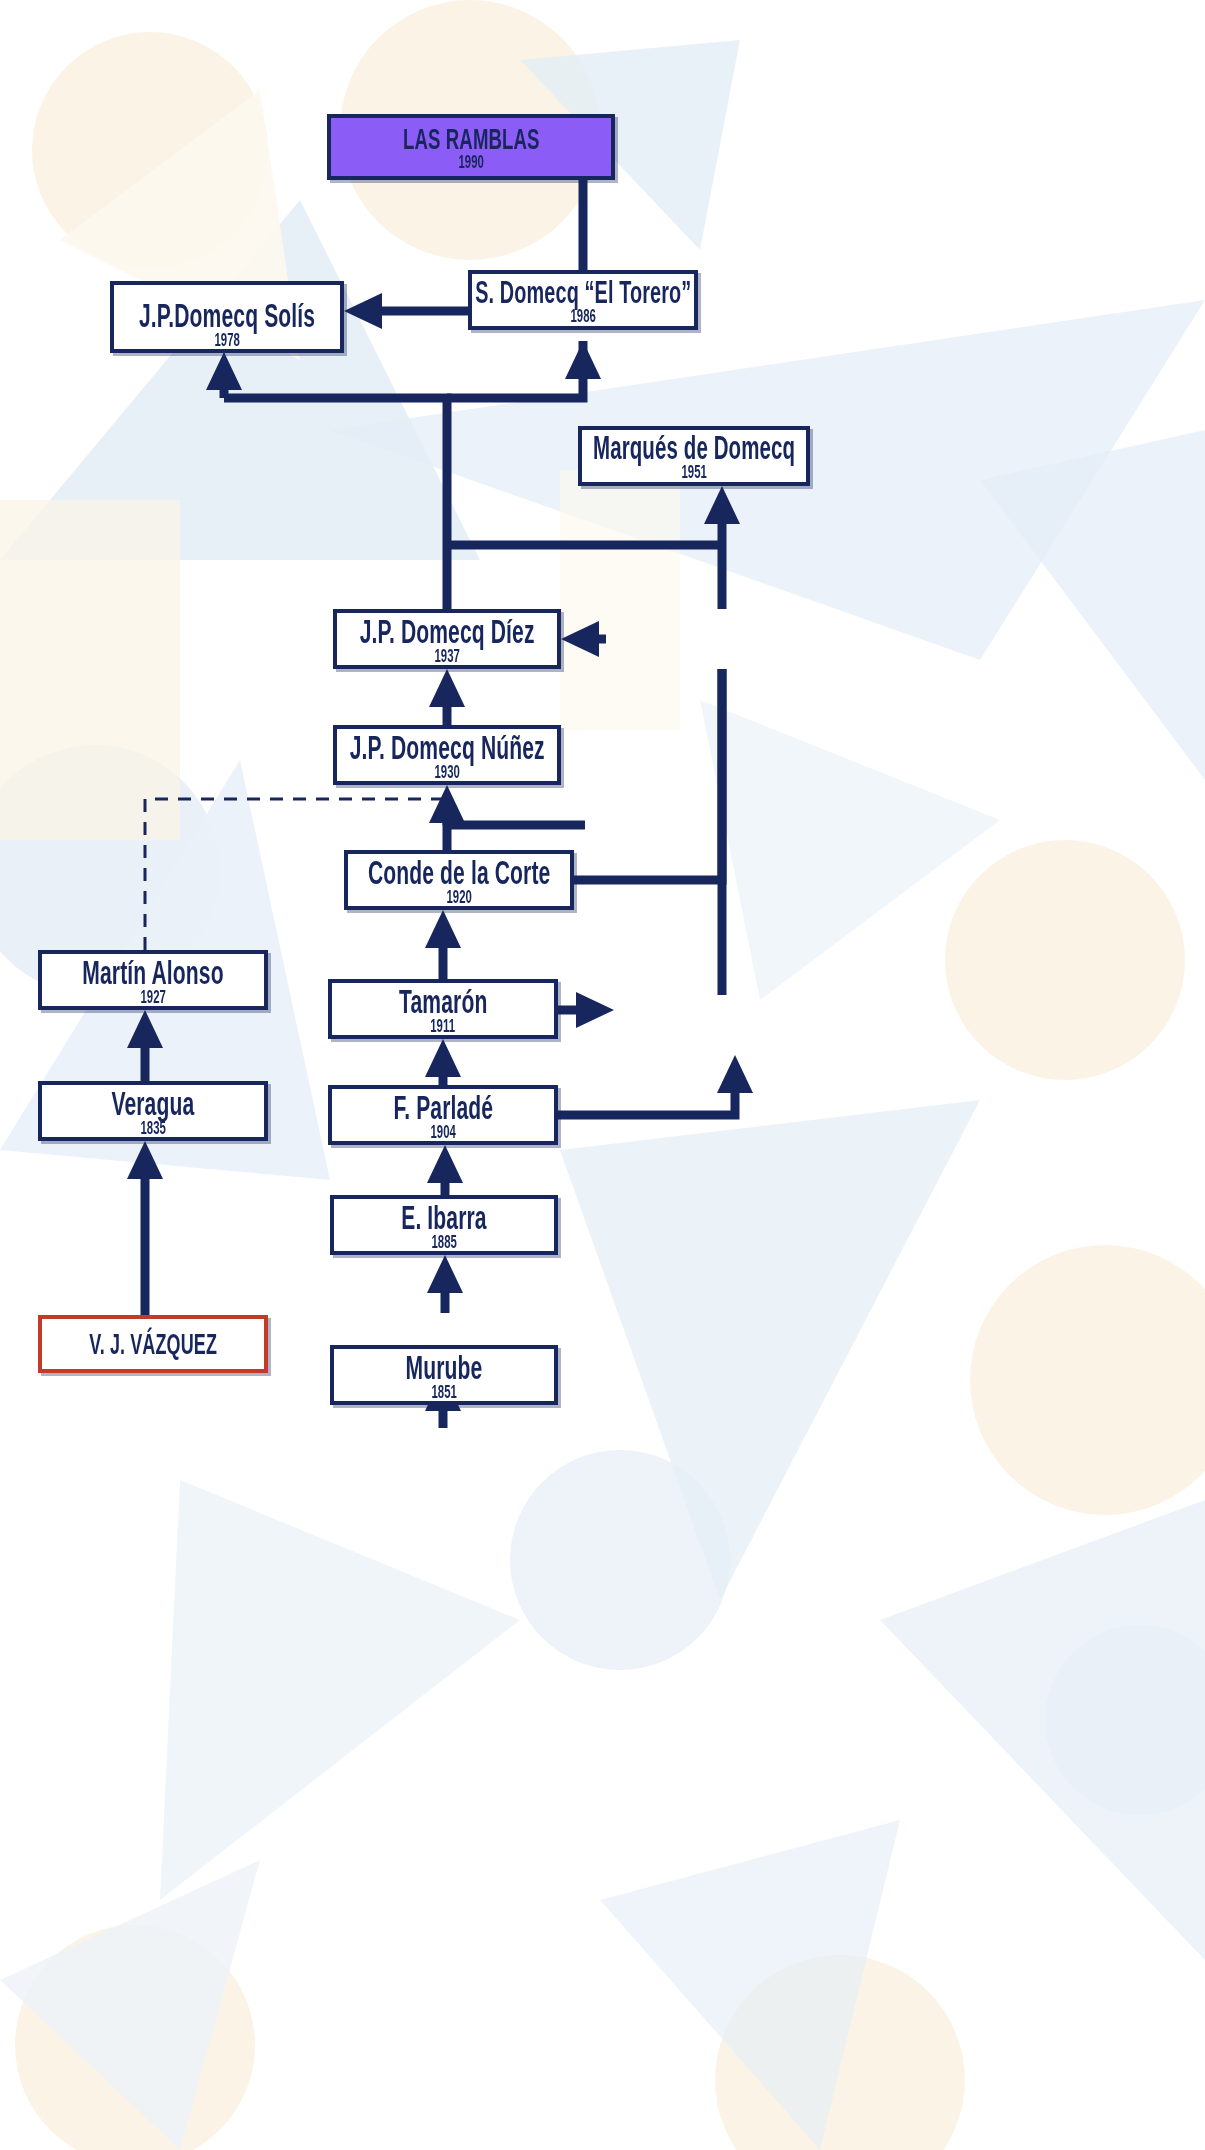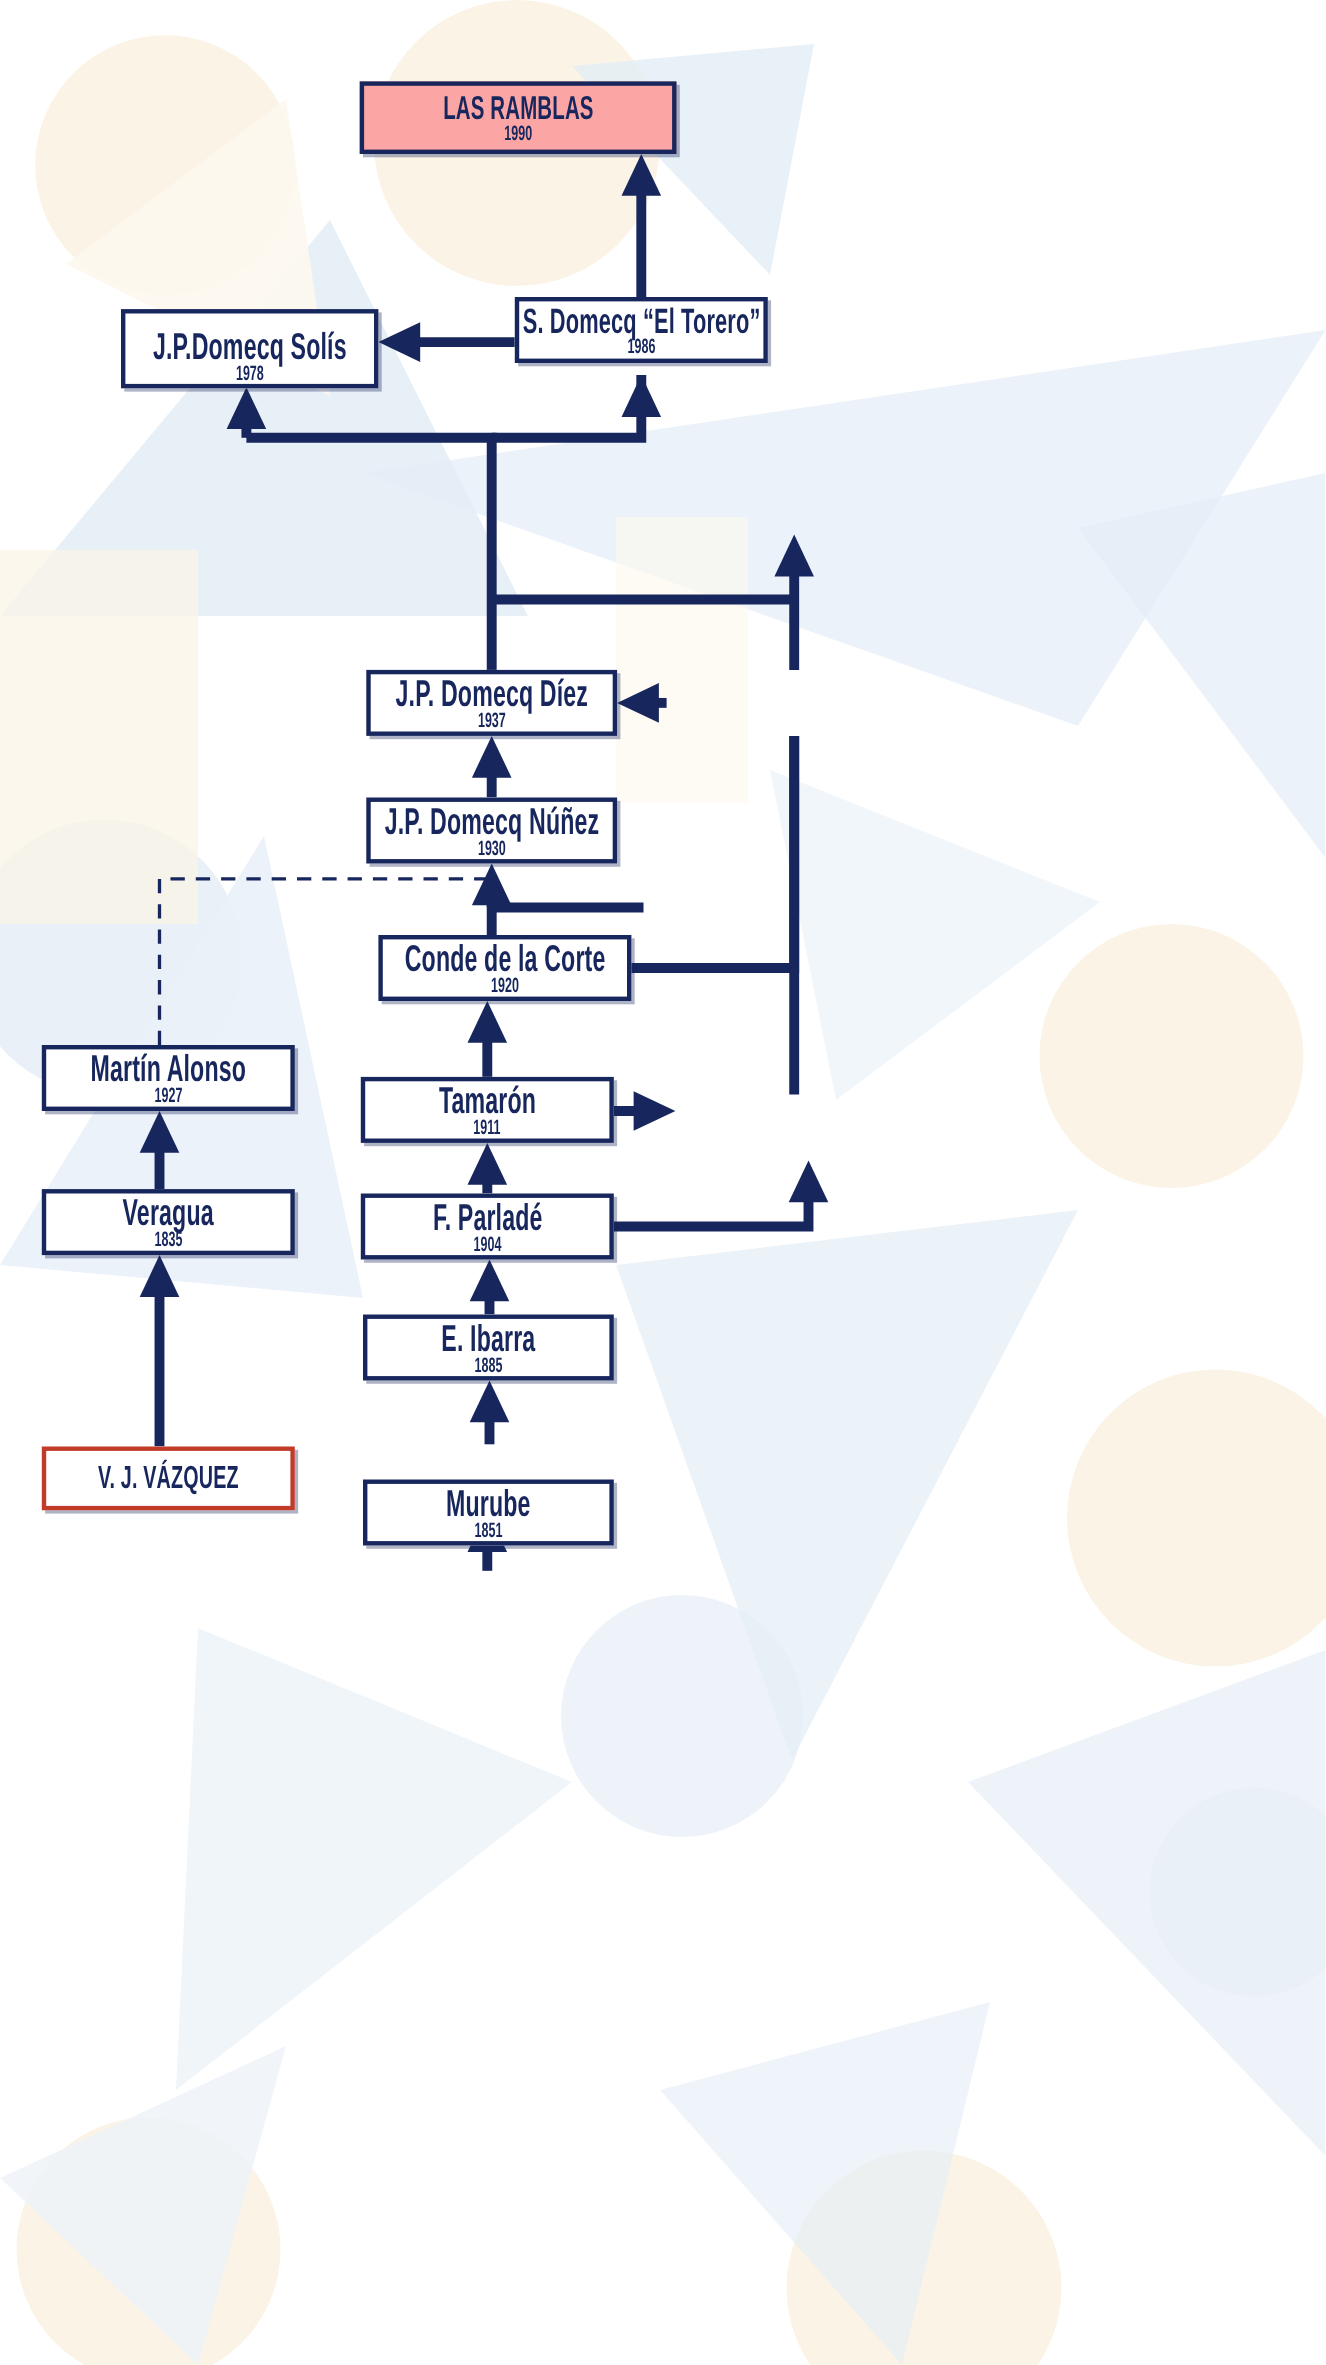--- a/index.html
+++ b/index.html
@@ -32,21 +32,21 @@
     transform-origin:center center;
     white-space:nowrap;
   }
   .node .yr{
     font-weight:700;
     transform:scaleX(.60);
     transform-origin:center center;
     white-space:nowrap;
     margin-top:-2px;
   }
-  .node.gold{background:#fca5a5;}
+  .node.gold{background:#8b5cf6;margin-top:40px;}
   .node.gold-outline{border-color:#e5ab3c;}
   .node.red-outline{border-color:#c23b28;}
   .node.shadow{box-shadow:3px 3px 0 rgba(23,38,92,.35);}
 </style>
 </head>
 <body>
 
 <div id="stage">
 
   <svg id="bg" viewBox="0 0 1205 2150" width="1205" height="2150" aria-hidden="true">
@@ -172,20 +172,24 @@
         <div class="yr" style="font-size: 19px;">1990</div>
       </div>
       <div class="node shadow" style="left: 110px; top: 281px; width: 234px; height: 72px; justify-content: flex-end;">
         <div class="nm" style="font-size: 34px;">J.P.Domecq Solís</div>
         <div class="yr" style="font-size: 19px;">1978</div>
       </div>
       <div class="node shadow" style="left: 468px; top: 270px; width: 230px; height: 60px;">
         <div class="nm" style="font-size: 32px;">S. Domecq “El Torero”</div>
         <div class="yr" style="font-size: 19px;">1986</div>
       </div>
+      <div class="node shadow" style="left: 578px; top: 426px; width: 232px; height: 60px;">
+        <div class="nm" style="font-size: 33px;">Marqués de Domecq</div>
+        <div class="yr" style="font-size: 19px;">1951</div>
+      </div>
       <div class="node shadow" style="left: 333px; top: 609px; width: 228px; height: 60px;">
         <div class="nm" style="font-size: 34px;">J.P. Domecq Díez</div>
         <div class="yr" style="font-size: 19px;">1937</div>
       </div>
       <div class="node shadow" style="left: 333px; top: 725px; width: 228px; height: 60px;">
         <div class="nm" style="font-size: 34px;">J.P. Domecq Núñez</div>
         <div class="yr" style="font-size: 19px;">1930</div>
       </div>
       <div class="node shadow" style="left: 344px; top: 850px; width: 230px; height: 60px;">
         <div class="nm" style="font-size: 34px;">Conde de la Corte</div>

